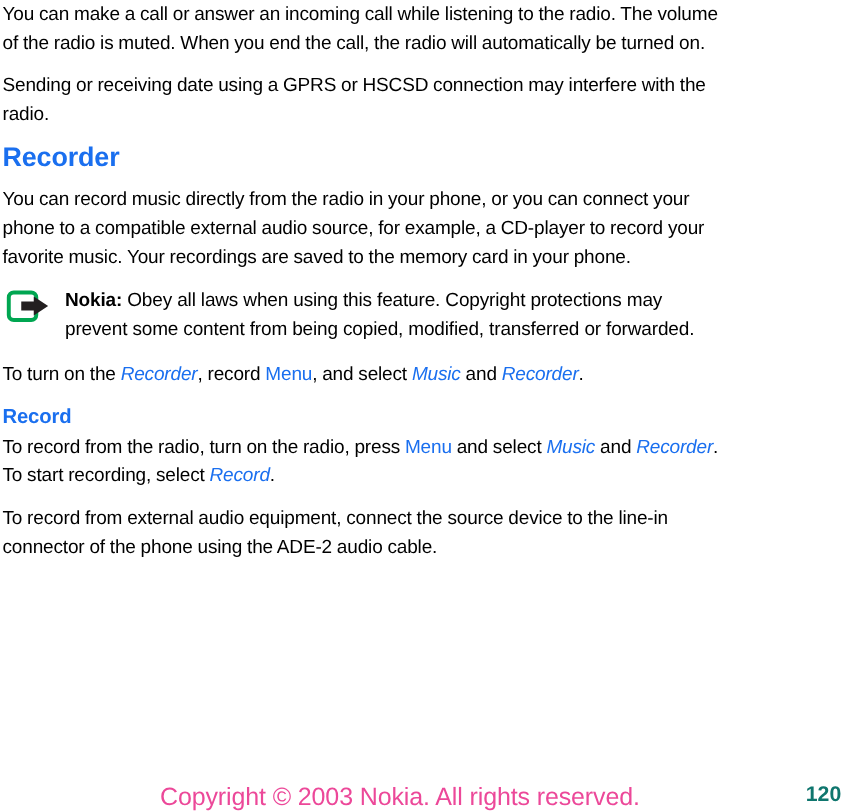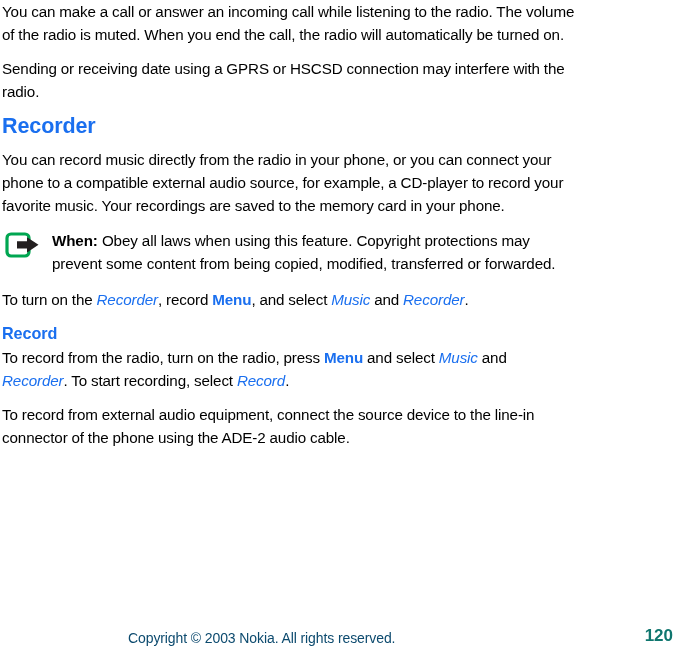--- a/index.html
+++ b/index.html
@@ -52,21 +52,21 @@
     font-weight: bold;
     color: #1a6fef;
     letter-spacing: -0.1px;
   }
   .blue-italic {
     color: #1a6fef;
     font-style: italic;
   }
   .blue-bold {
     color: #1a6fef;
-    font-weight: bold;
+    font-weight: normal;
   }
   .note-block {
     position: relative;
     margin: 12px 0 13px 0;
     padding-left: 50px;
     min-height: 34px;
   }
   .note-icon {
     position: absolute;
     left: 3px;
@@ -87,23 +87,23 @@
     position: absolute;
     left: 0;
     top: 629px;
     width: 675px;
     height: 20px;
   }
   .footer-copyright {
     position: absolute;
     left: 128px;
     top: 0;
-    font-size: 14px;
+    font-size: 20px;
     line-height: 18px;
-    color: #0c4a6e;
+    color: #ec4899;
     letter-spacing: -0.1px;
   }
   .footer-pagenum {
     position: absolute;
     right: 2px;
     top: -3px;
     font-size: 17px;
     line-height: 20px;
     font-weight: bold;
     color: #0f766e;
@@ -125,21 +125,21 @@
     <p class="body">You can record music directly from the radio in your phone, or you can connect your phone to a compatible external audio source, for example, a CD-player to record your favorite music. Your recordings are saved to the memory card in your phone.</p>
 
     <div class="note-block">
       <span class="note-icon">
         <svg width="36" height="26" viewBox="0 0 36 26" xmlns="http://www.w3.org/2000/svg">
           <rect x="2" y="2" width="22" height="22" rx="4" ry="4" fill="none" stroke="#00a651" stroke-width="3.2"></rect>
           <path d="M 12 9.2 L 22 9.2 L 22 5.2 L 33.5 12.8 L 22 20.4 L 22 16.4 L 12 16.4 Z" fill="#231f20"></path>
         </svg>
       </span>
       <p class="note-text">
-        <span class="note-label">When:</span><span> Obey all laws when using this feature.  Copyright protections may prevent some content from being copied, modified, transferred or forwarded.</span>
+        <span class="note-label">Nokia:</span><span> Obey all laws when using this feature.  Copyright protections may prevent some content from being copied, modified, transferred or forwarded.</span>
       </p>
     </div>
 
     <p class="body"><span>To turn on the </span><span class="blue-italic">Recorder</span><span>, record </span><span class="blue-bold">Menu</span><span>, and select </span><span class="blue-italic">Music</span><span> and </span><span class="blue-italic">Recorder</span><span>.</span></p>
 
     <h2 class="sub-title">Record</h2>
 
     <p class="body"><span>To record from the radio, turn on the radio, press </span><span class="blue-bold">Menu</span><span> and select </span><span class="blue-italic">Music</span><span> and </span><span class="blue-italic">Recorder</span><span>. To start recording, select </span><span class="blue-italic">Record</span><span>.</span></p>
 
     <p class="body">To record from external audio equipment, connect the source device to the line-in connector of the phone using the ADE-2 audio cable.</p>

